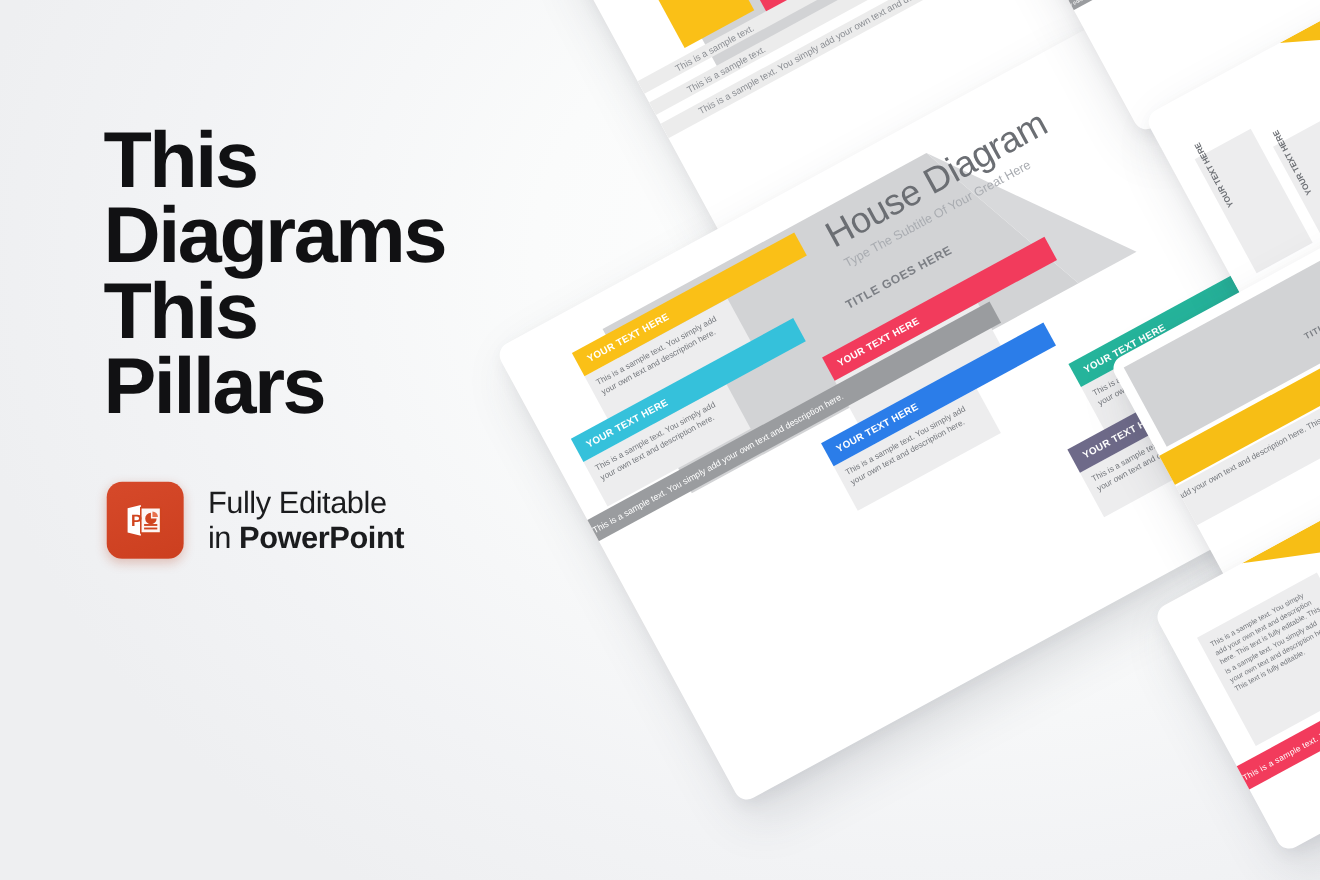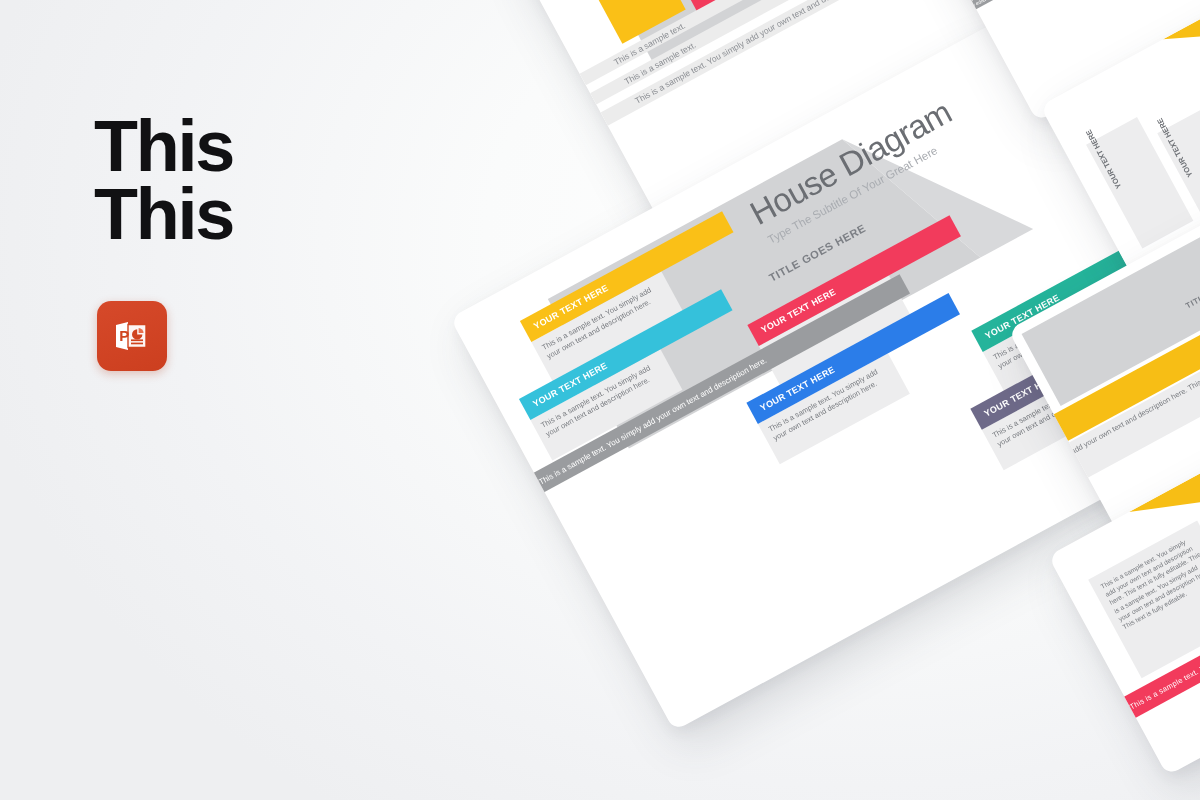--- a/index.html
+++ b/index.html
@@ -70,36 +70,42 @@
   .txtbox{position:absolute;background:#ededee;color:#76797e;line-height:1.4;}
 </style>
 </head>
 <body>
 
 <div id="stage">
 
   <div class="hero">
     <h1 class="hero-title">
       <span>This</span>
+      <span>Diagrams</span>
       <span>This</span>
+      <span>Pillars</span>
     </h1>
 
     <div class="badge-row">
       <div class="ppt-icon">
         <svg width="44" height="44" viewBox="0 0 44 44">
           <path d="M18 8 L6 11 L6 33 L18 36 Z" fill="#ffffff"></path>
           <path d="M18 10.5 L36 10.5 L36 33.5 L18 33.5 Z" fill="#ffffff" opacity="0.95"></path>
           <path d="M18 10.5 L36 10.5 L36 33.5 L18 33.5 Z" fill="none" stroke="#D0441F" stroke-width="1.4"></path>
           <path d="M27.2 15.2 a5.2 5.2 0 1 0 5.2 5.2 L27.2 20.4 Z" fill="#D0441F"></path>
           <path d="M28.6 13.9 a5.2 5.2 0 0 1 5.0 5.0 L28.6 18.9 Z" fill="#E8714E"></path>
           <rect x="21" y="25.4" width="12" height="1.7" fill="#D0441F"></rect>
           <rect x="21" y="28.6" width="12" height="1.7" fill="#D0441F"></rect>
           <text x="9.2" y="27.4" font-family="Liberation Sans, sans-serif" font-size="15" font-weight="700" fill="#D0441F">P</text>
         </svg>
       </div>
+      <div class="badge-text">
+        <div class="l1">Fully Editable</div>
+        <div class="l2"><span>in </span><b>PowerPoint</b></div>
+      </div>
     </div>
   </div>
 
   <div class="slide" style="left:508px;top:-58px;width:590px;height:430px;transform:rotate(-28.5deg);transform-origin:0 0;">
 
     <svg width="590" height="430" style="position:absolute;left:0;top:0;">
       <polygon points="70,20 420,20 470,175 70,175" fill="#d2d3d5"></polygon>
       <polygon points="420,20 470,175 520,175" fill="#d8d9db"></polygon>
     </svg>
 

